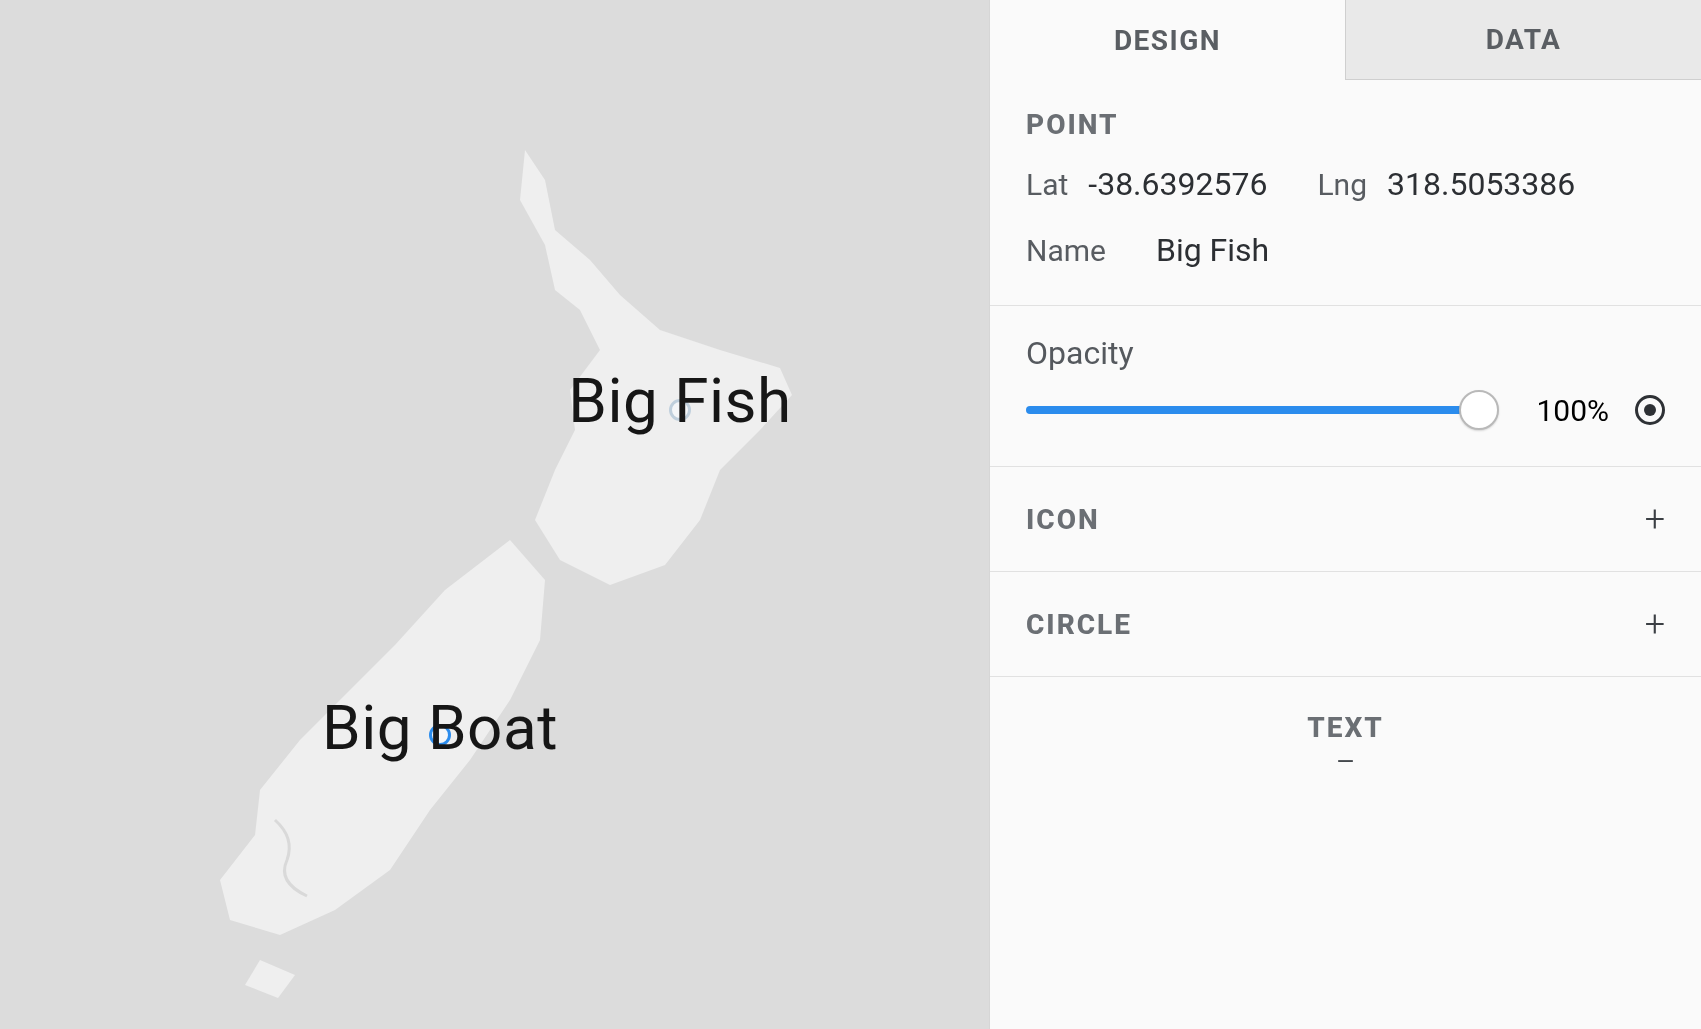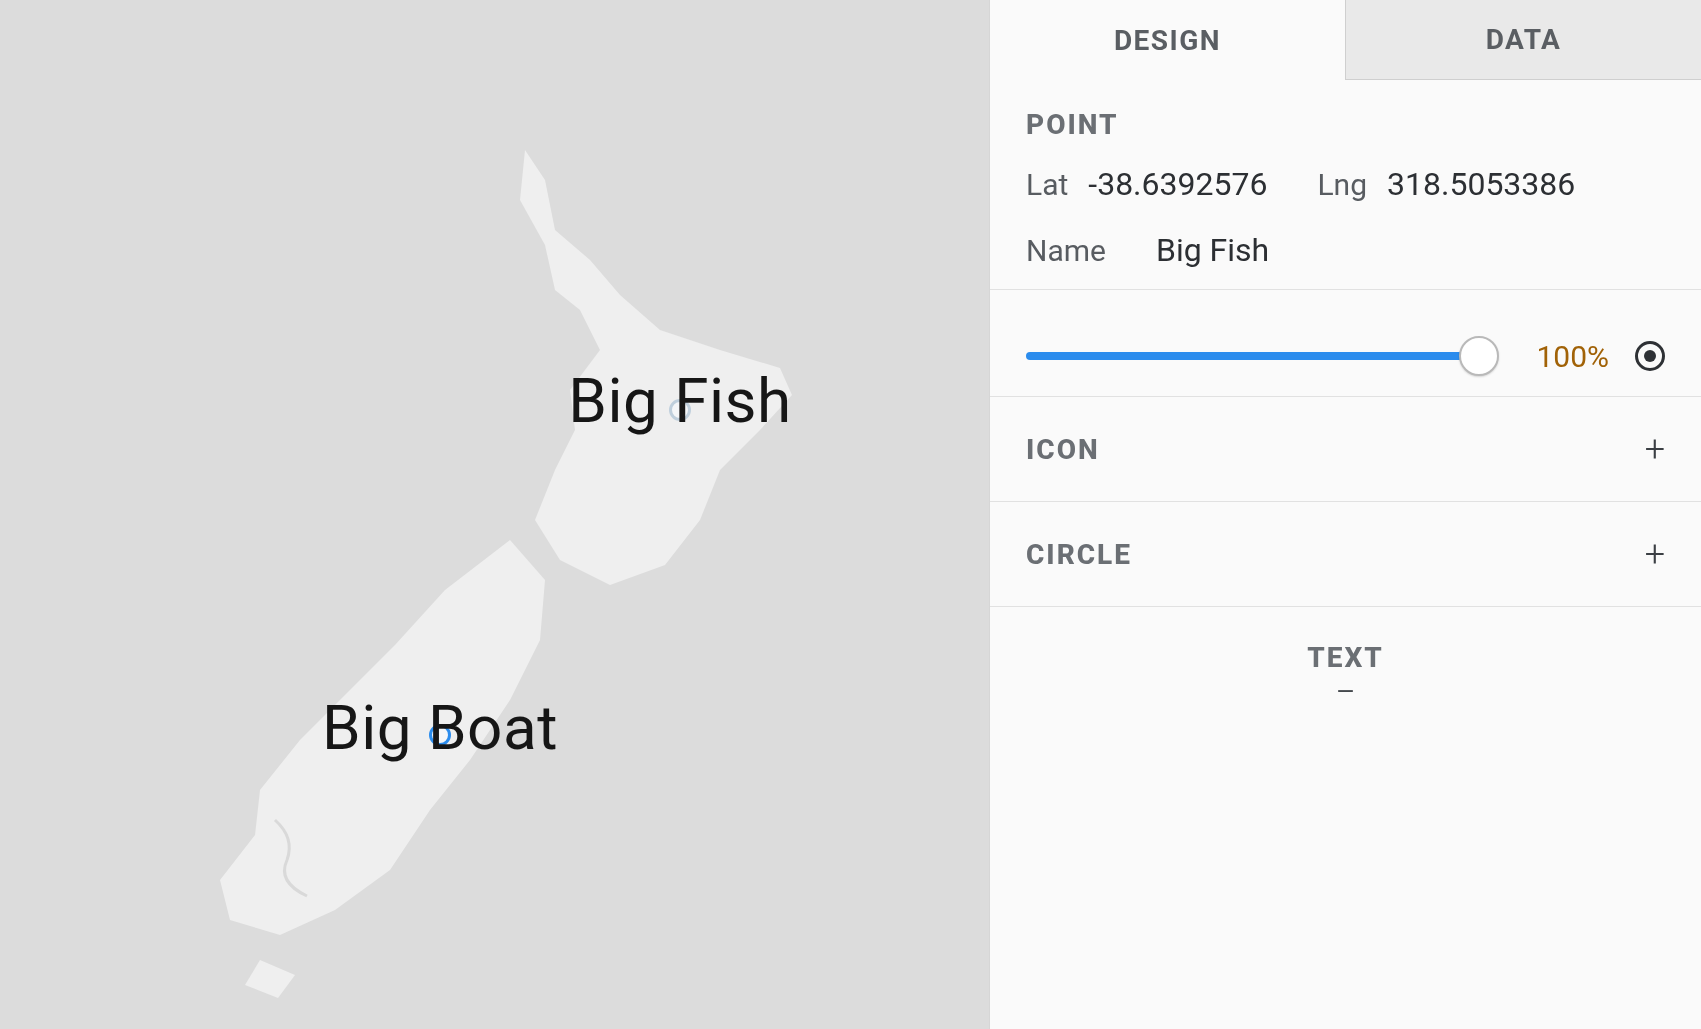--- a/index.html
+++ b/index.html
@@ -63,21 +63,21 @@
     background: #fafafa;
     cursor: pointer;
   }
   .tab.inactive {
     background: #e9e9e9;
     border-bottom: 1px solid #cfcfcf;
     border-left: 1px solid #cfcfcf;
   }
 
   .section {
-    padding: 28px 36px 20px 36px;
+    padding: 28px 36px 36px 36px;
     border-bottom: 1px solid #e1e1e1;
   }
 
   .section-title {
     font-size: 28px;
     font-weight: 800;
     letter-spacing: 2px;
     color: #6b6f74;
     margin-bottom: 24px;
   }
@@ -129,21 +129,21 @@
     top: 50%;
     width: 40px; height: 40px;
     border-radius: 50%;
     background: #ffffff;
     border: 2px solid #b9b9b9;
     transform: translate(0, -50%);
     box-shadow: 0 1px 2px rgba(0,0,0,.15);
   }
   .opacity-value {
     font-size: 30px;
-    color: #a16207;
+    color: #000000;
     min-width: 90px;
     text-align: right;
   }
   .eye-icon {
     width: 30px; height: 30px;
     border: 3px solid #2e3135;
     border-radius: 50%;
     position: relative;
     flex: 0 0 30px;
   }
@@ -231,20 +231,21 @@
     </div>
 
     <div class="kv-row">
       <span class="kv-label">Name</span>
       <span class="kv-value">Big Fish</span>
     </div>
   </div>
 
   <div class="section">
 
+    <div class="opacity-label">Opacity</div>
     <div class="opacity-row">
       <div class="slider">
         <div class="slider-track"></div>
         <div class="slider-thumb"></div>
       </div>
       <div class="opacity-value">100%</div>
       <div class="eye-icon"></div>
     </div>
   </div>
 

